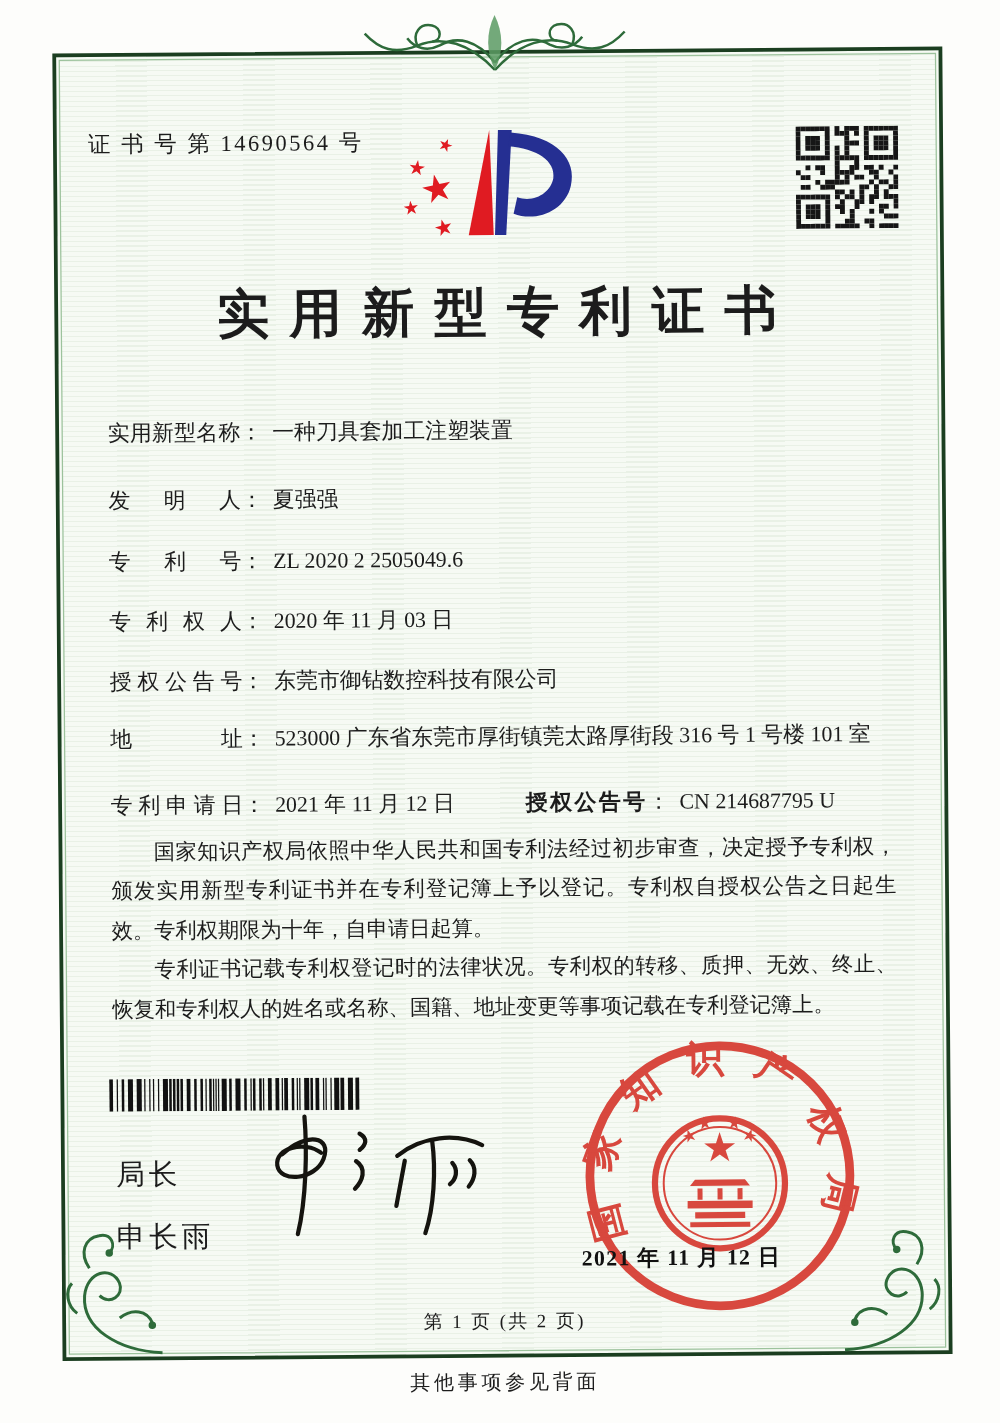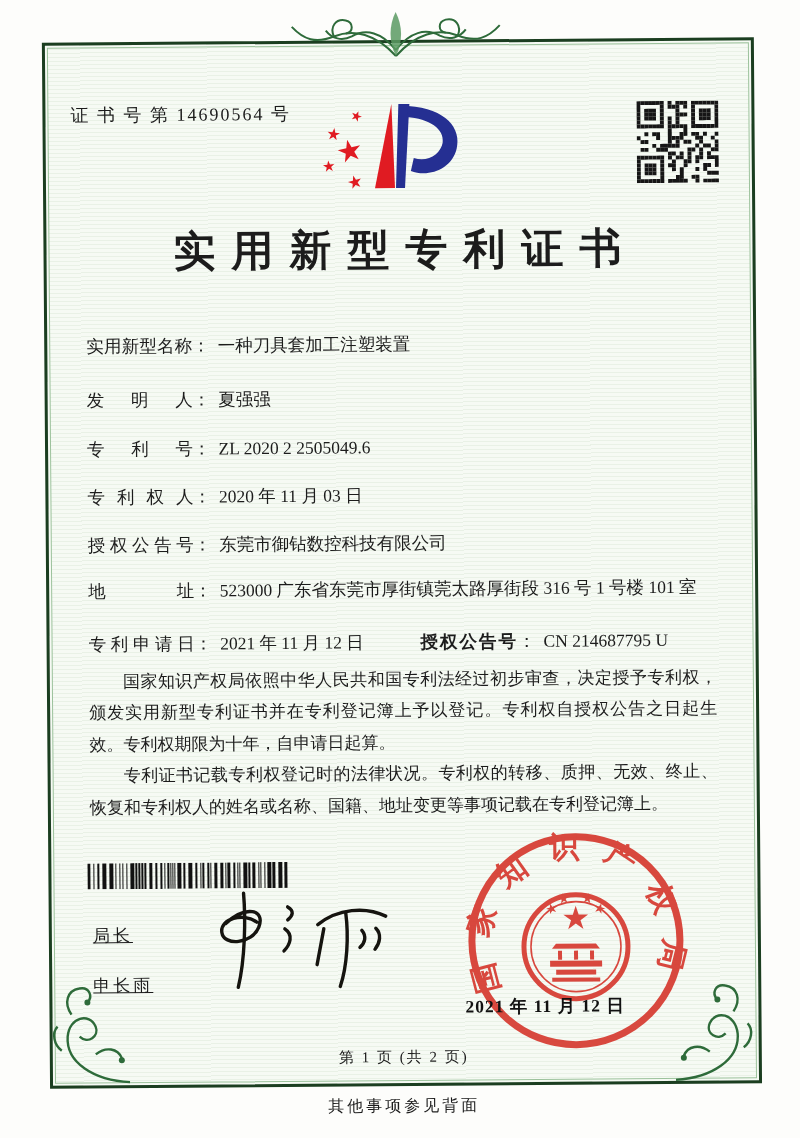--- a/index.html
+++ b/index.html
@@ -30,21 +30,21 @@
   .title{left:0;top:222px;width:100%;text-align:center;font-size:42px;font-weight:bold;
          letter-spacing:16px;text-indent:16px;}
   .field{left:88px;width:660px;display:flex;font-size:17.5px;line-height:1.6;}
   .lbl{display:inline-block;width:106px;text-align:justify;text-align-last:justify;flex:0 0 106px;}
   .colon{flex:0 0 auto;}
   .val{padding-left:8px;flex:1;}
   .grant2{position:absolute;left:332px;top:0;display:flex;white-space:nowrap;}
   .grant2 .lbl{width:auto;flex:0 0 auto;letter-spacing:2px;font-weight:bold;}
   .paras{left:88px;top:664px;width:628px;font-size:17px;line-height:1.85;text-align:justify;}
   .paras p{margin:0;text-indent:2em;}
-  .director{left:90px;font-size:17px;letter-spacing:3px;text-decoration:underline;}
+  .director{left:90px;font-size:23px;letter-spacing:3px;}
   .page-no{left:0;top:1048px;width:100%;text-align:center;font-size:15px;letter-spacing:2px;}
   .footer-note{left:0;top:1096px;width:100%;text-align:center;font-size:16px;letter-spacing:3px;}
   .seal-date{left:462px;top:995px;font-size:17.5px;font-weight:bold;letter-spacing:1px;color:#111;}
   svg{display:block;}
   .defs{position:absolute;width:0;height:0;}
 </style>
 </head>
 <body>
 
 <svg class="defs" aria-hidden="true">

